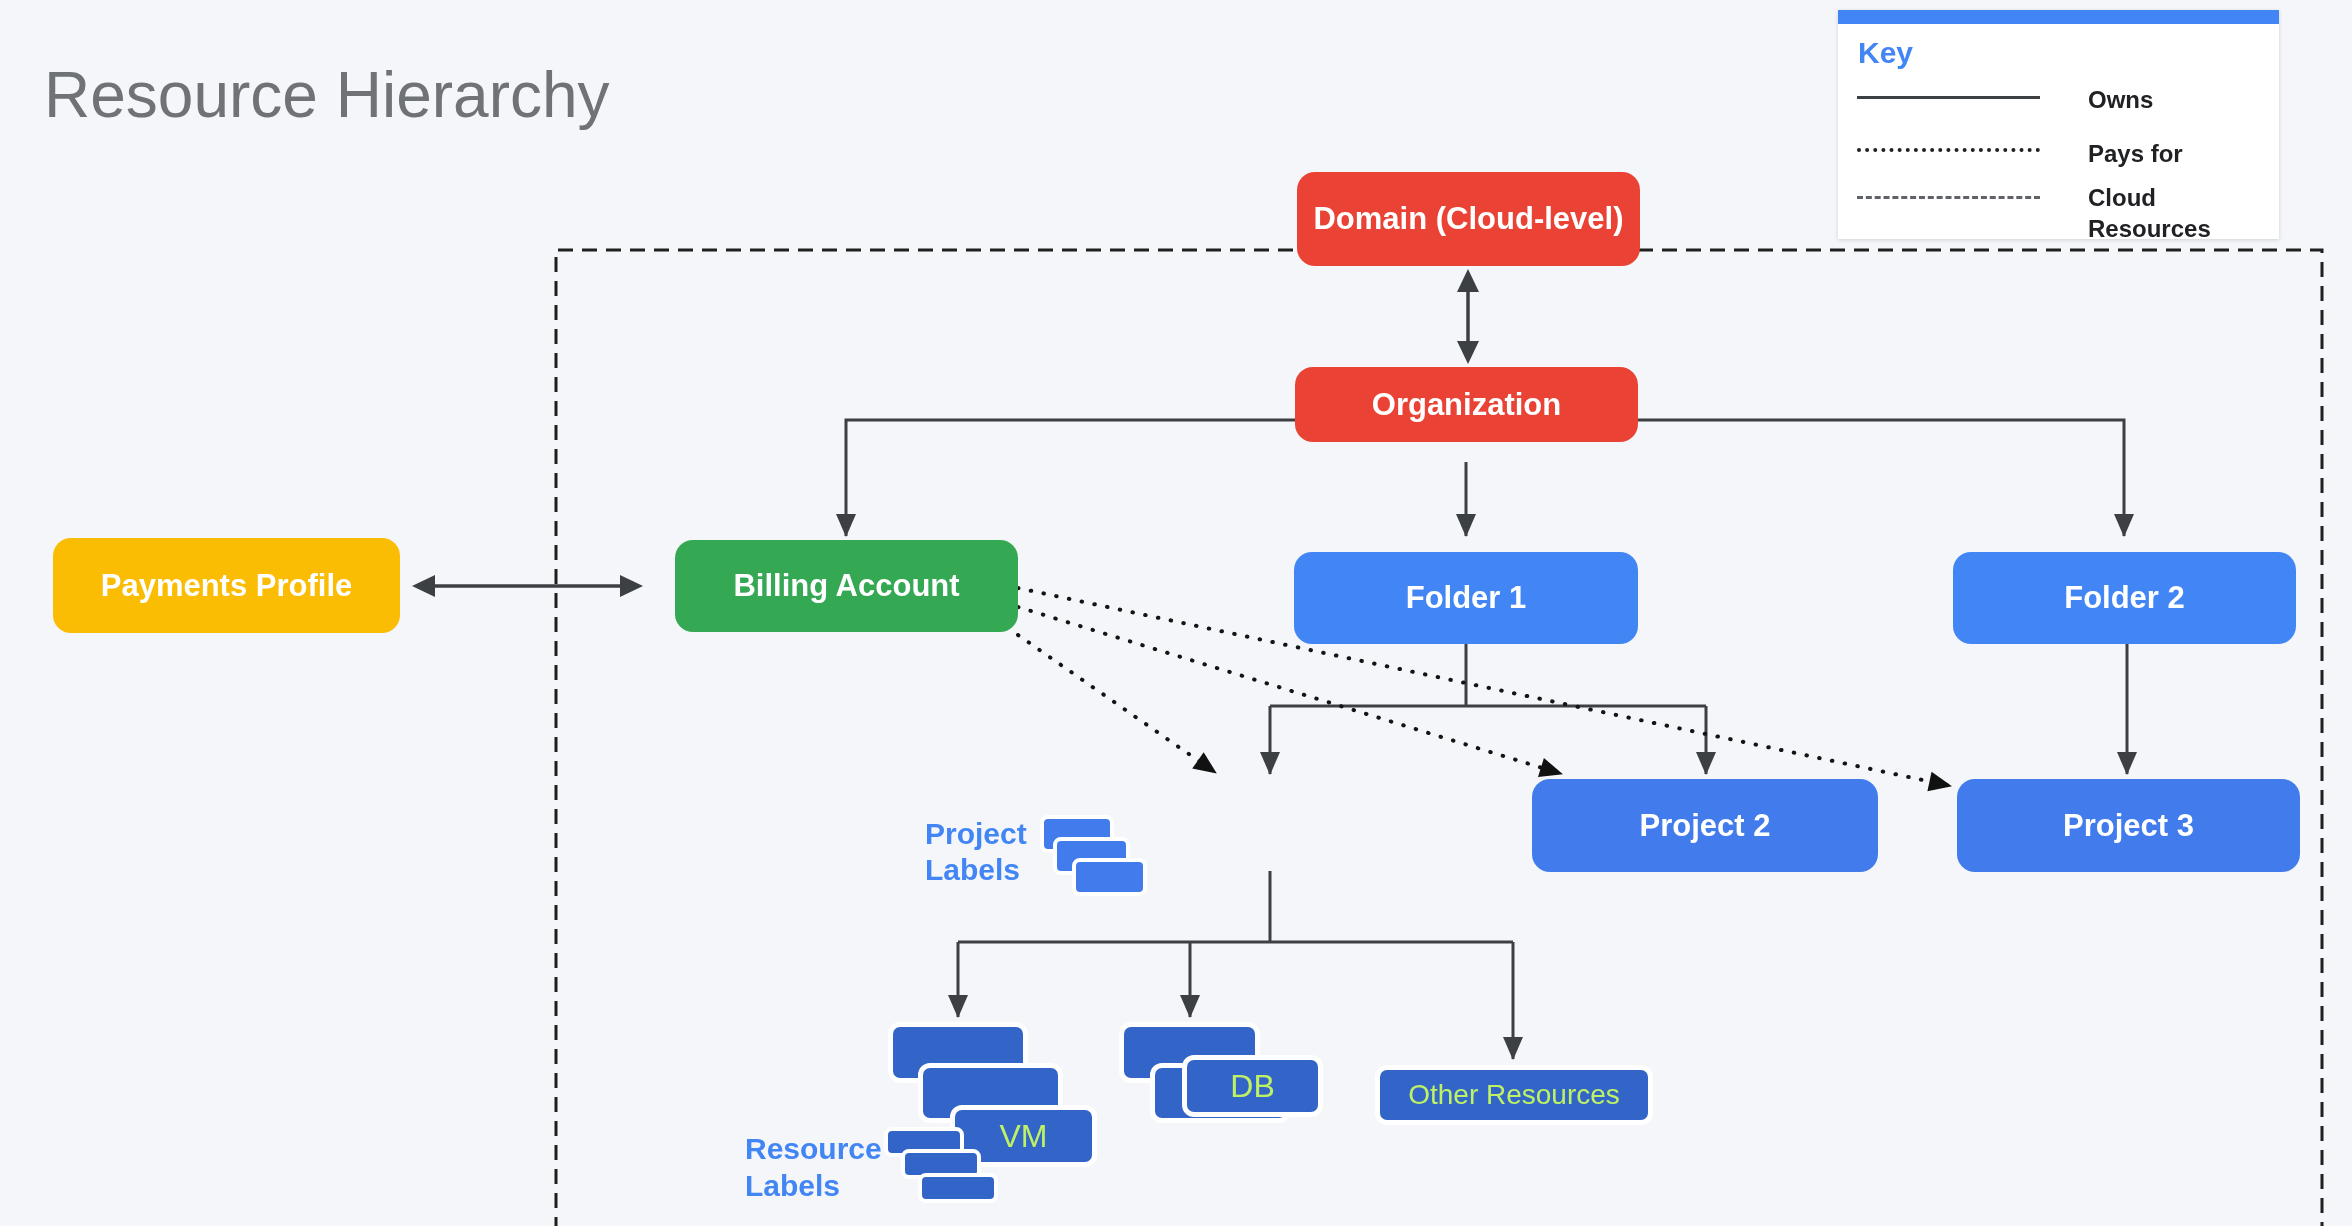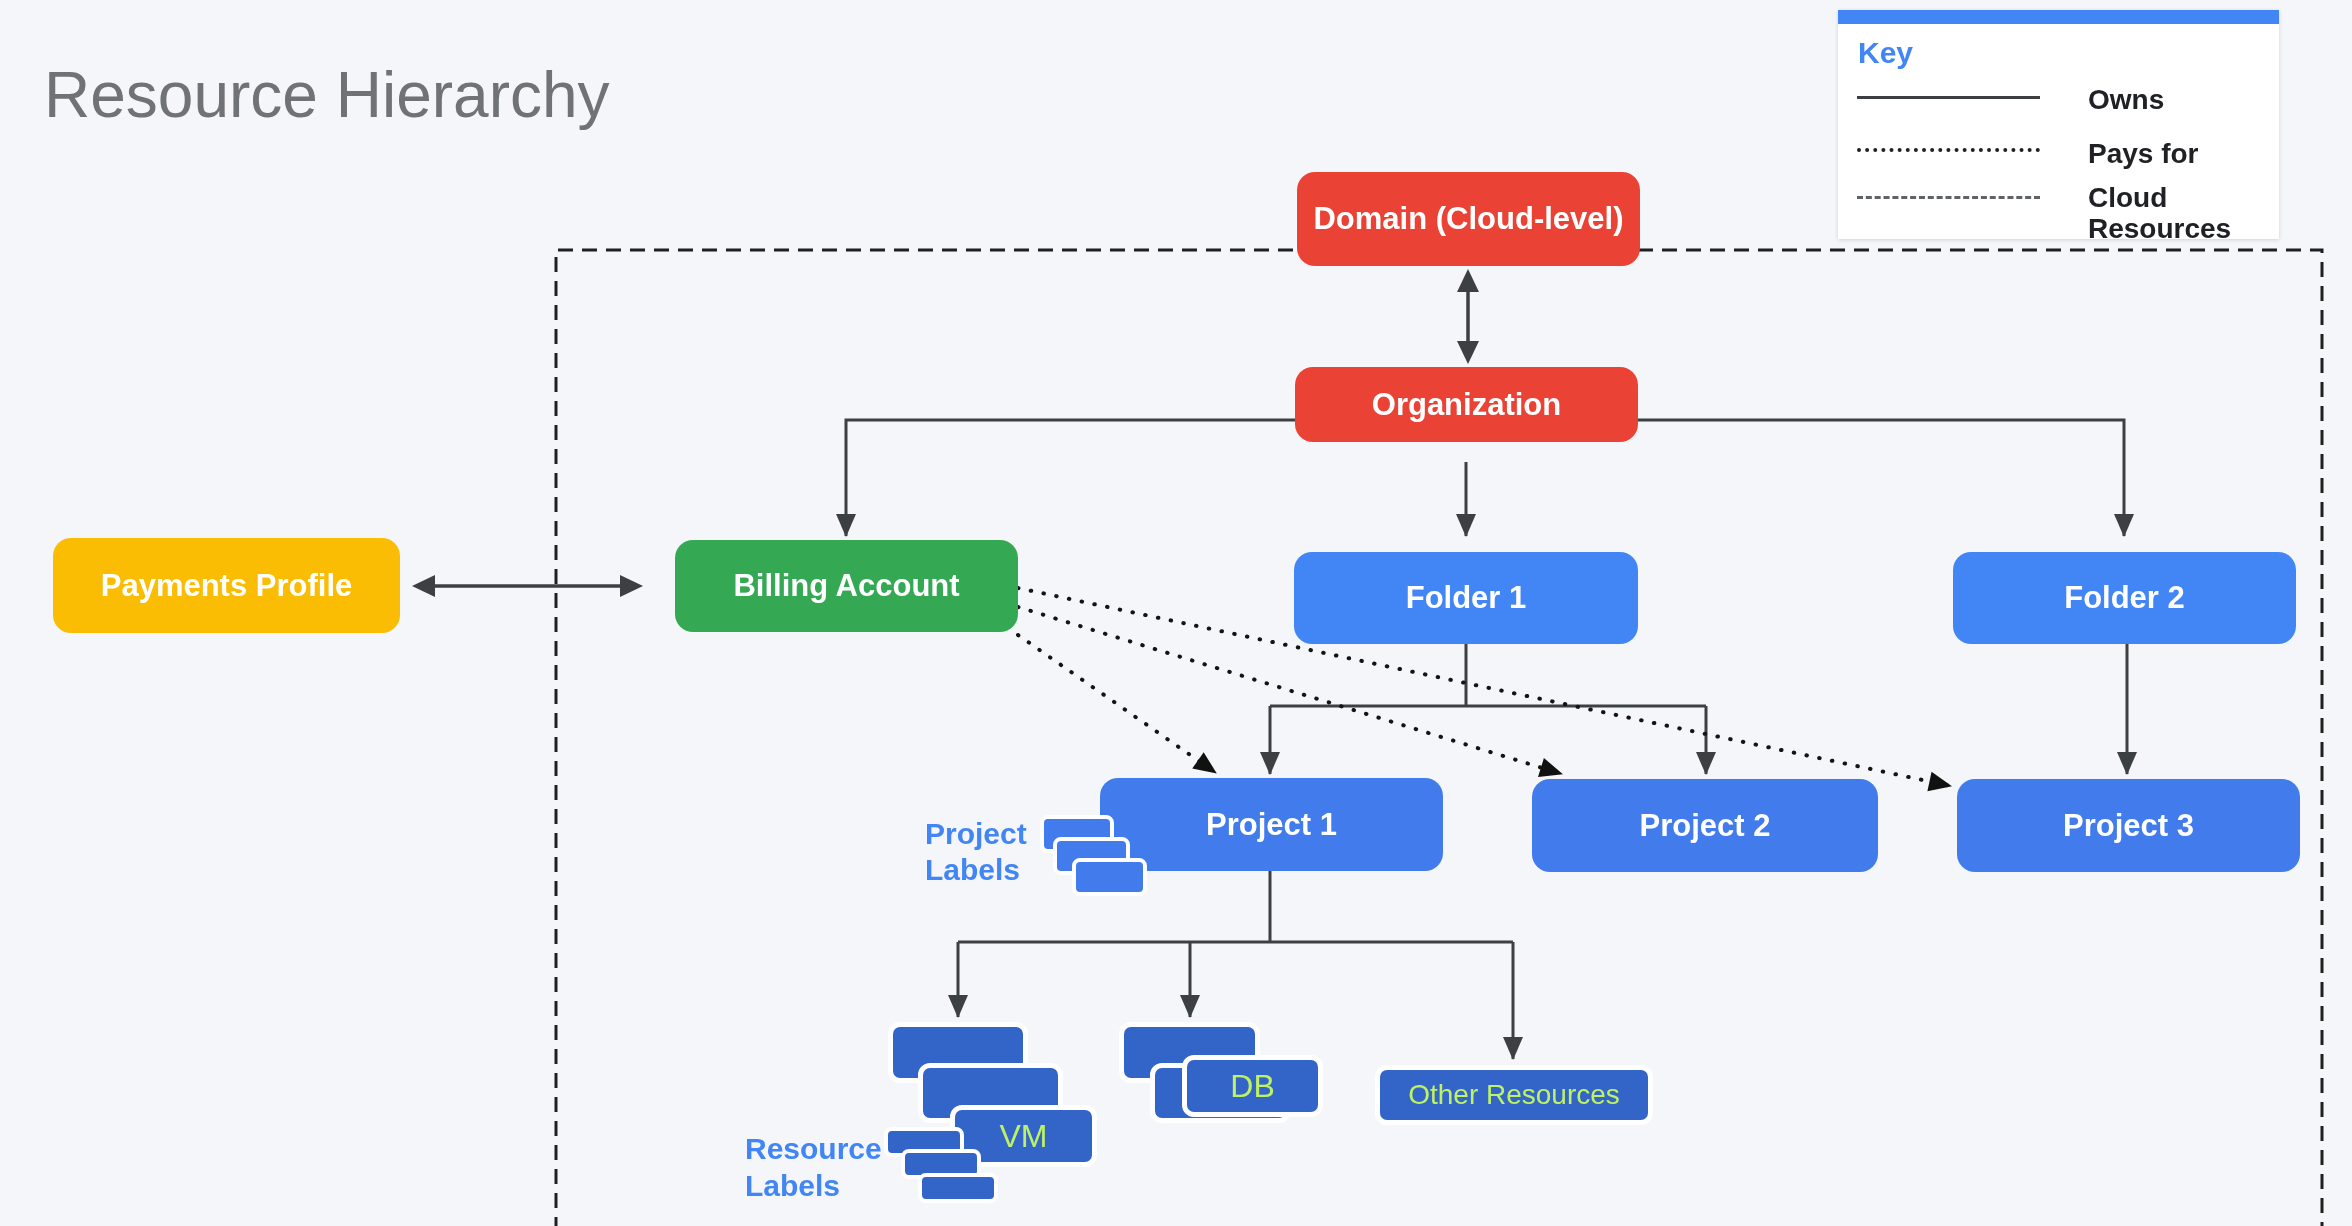--- a/index.html
+++ b/index.html
@@ -27,21 +27,21 @@
   .side-label{position:absolute;color:var(--blue,#4285F4);font-weight:bold;font-size:30px;
               line-height:36px;white-space:pre-line;z-index:4;}
   .key-box{position:absolute;left:1838px;top:10px;width:441px;height:229px;background:#fff;
            box-shadow:0 1px 4px rgba(0,0,0,.15);z-index:5;}
   .key-bar{position:absolute;left:0;top:0;width:100%;height:14px;background:var(--blue,#4285F4);}
   .key-heading{position:absolute;left:20px;top:26px;font-size:30px;font-weight:bold;color:var(--blue,#4285F4);}
   .key-line{position:absolute;left:19px;width:183px;height:0;}
   .key-solid{border-top:3px solid var(--line,#3C4043);}
   .key-dotted{border-top:4px dotted #202124;}
   .key-dashed{border-top:3px dashed #5F6368;}
-  .key-label{position:absolute;left:250px;font-size:28px;font-weight:bold;color:#202124;
+  .key-label{position:absolute;left:250px;font-size:24px;font-weight:bold;color:#202124;
              line-height:31px;white-space:pre-line;}
 </style>
 </head>
 <body>
 
 <div class="canvas">
 
   <div class="page-title">Resource Hierarchy</div>
 
   <svg class="connectors" width="2352" height="1226" viewBox="0 0 2352 1226">
@@ -95,23 +95,20 @@
   </div>
   <div class="node yellow" style="left:53px;top:538px;width:347px;height:95px;">
     <span>Payments Profile</span>
   </div>
   <div class="node blue" style="left:1294px;top:540px;width:344px;height:92px;">
     <span>Folder 1</span>
   </div>
   <div class="node blue" style="left:1953px;top:540px;width:343px;height:92px;">
     <span>Folder 2</span>
   </div>
-  <div class="node projblue" style="left:1100px;top:778px;width:343px;height:93px;">
-    <span>Project 1</span>
-  </div>
   <div class="node projblue" style="left:1532px;top:779px;width:346px;height:93px;">
     <span>Project 2</span>
   </div>
   <div class="node projblue" style="left:1957px;top:779px;width:343px;height:93px;">
     <span>Project 3</span>
   </div>
 
   <div class="side-label" style="left:925px;top:816px;">Project
 Labels</div>
   <div class="minibox mini-proj" style="left:1040px;top:815px;width:74px;height:38px;"></div>

